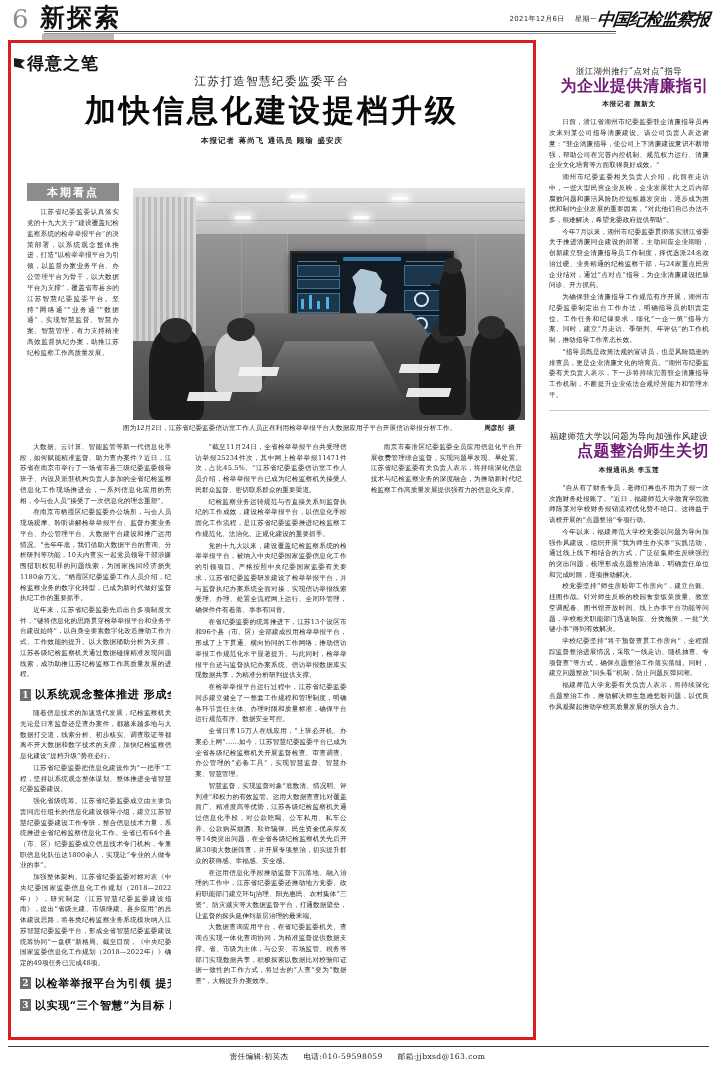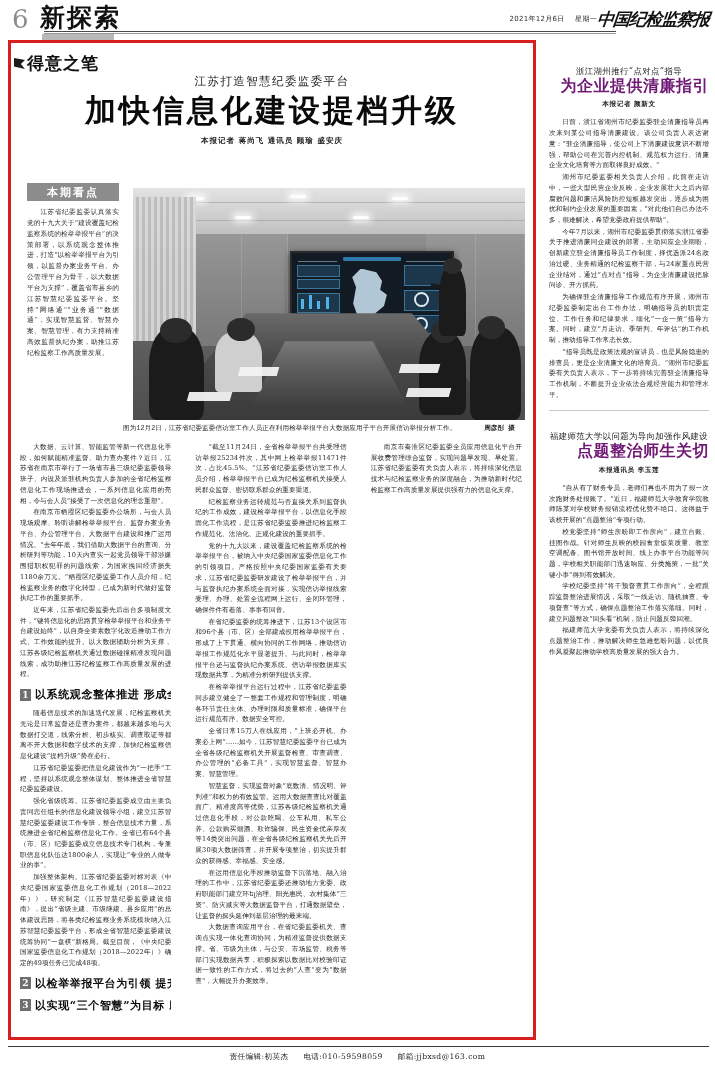--- a/index.html
+++ b/index.html
@@ -391,20 +391,21 @@
           <div class="ptxt">今年7月以来，湖州市纪委监委贯彻落实浙江省委关于推进清廉同企建设的部署，主动回应企业期盼，创新建立驻企清廉指导员工作制度，择优选派24名政治过硬、业务精通的纪检监察干部，与24家重点民营企业结对，通过“点对点”指导，为企业清廉建设把脉问诊、开方抓药。</div>
           <div class="ptxt">为确保驻企清廉指导工作规范有序开展，湖州市纪委监委制定出台工作办法，明确指导员的职责定位、工作任务和纪律要求，细化“一企一策”指导方案。同时，建立“月走访、季研判、年评估”的工作机制，推动指导工作常态长效。</div>
           <div class="ptxt">“指导员既是政策法规的宣讲员，也是风险隐患的排查员，更是企业清廉文化的培育员。”湖州市纪委监委有关负责人表示，下一步将持续完善驻企清廉指导工作机制，不断提升企业依法合规经营能力和管理水平。</div>
         </div>
         <div class="r-sep"></div>
         <div class="r-shoulder">福建师范大学以问题为导向加强作风建设</div>
         <div class="r-head r-head-sm">点题整治师生关切</div>
         <div class="r-byline">本报通讯员 李玉莲</div>
         <div class="r-body">
           <div class="ptxt">“自从有了财务专员，老师们再也不用为了报一次次跑财务处报账了。”近日，福建师范大学教育学院教师陈某对学校财务报销流程优化赞不绝口。这得益于该校开展的“点题整治”专项行动。</div>
+          <div class="ptxt">今年以来，福建师范大学校党委以问题为导向加强作风建设，组织开展“我为师生办实事”实践活动，通过线上线下相结合的方式，广泛征集师生反映强烈的突出问题，梳理形成点题整治清单，明确责任单位和完成时限，逐项推动解决。</div>
           <div class="ptxt">校党委坚持“师生所盼即工作所向”，建立台账、挂图作战。针对师生反映的校园食堂饭菜质量、教室空调配备、图书馆开放时间、线上办事平台功能等问题，学校相关职能部门迅速响应、分类施策，一批“关键小事”得到有效解决。</div>
           <div class="ptxt">学校纪委坚持“将干预督查贯工作所向”，全程跟踪监督整治进展情况，采取“一线走访、随机抽查、专项督查”等方式，确保点题整治工作落实落细。同时，建立问题整改“回头看”机制，防止问题反弹回潮。</div>
           <div class="ptxt">福建师范大学党委有关负责人表示，将持续深化点题整治工作，推动解决师生急难愁盼问题，以优良作风凝聚起推动学校高质量发展的强大合力。</div>
         </div>
       </div>
   </div>
 
   <div class="footer-rule"></div>
   <div class="footer">
     <span>责任编辑:初英杰</span>

